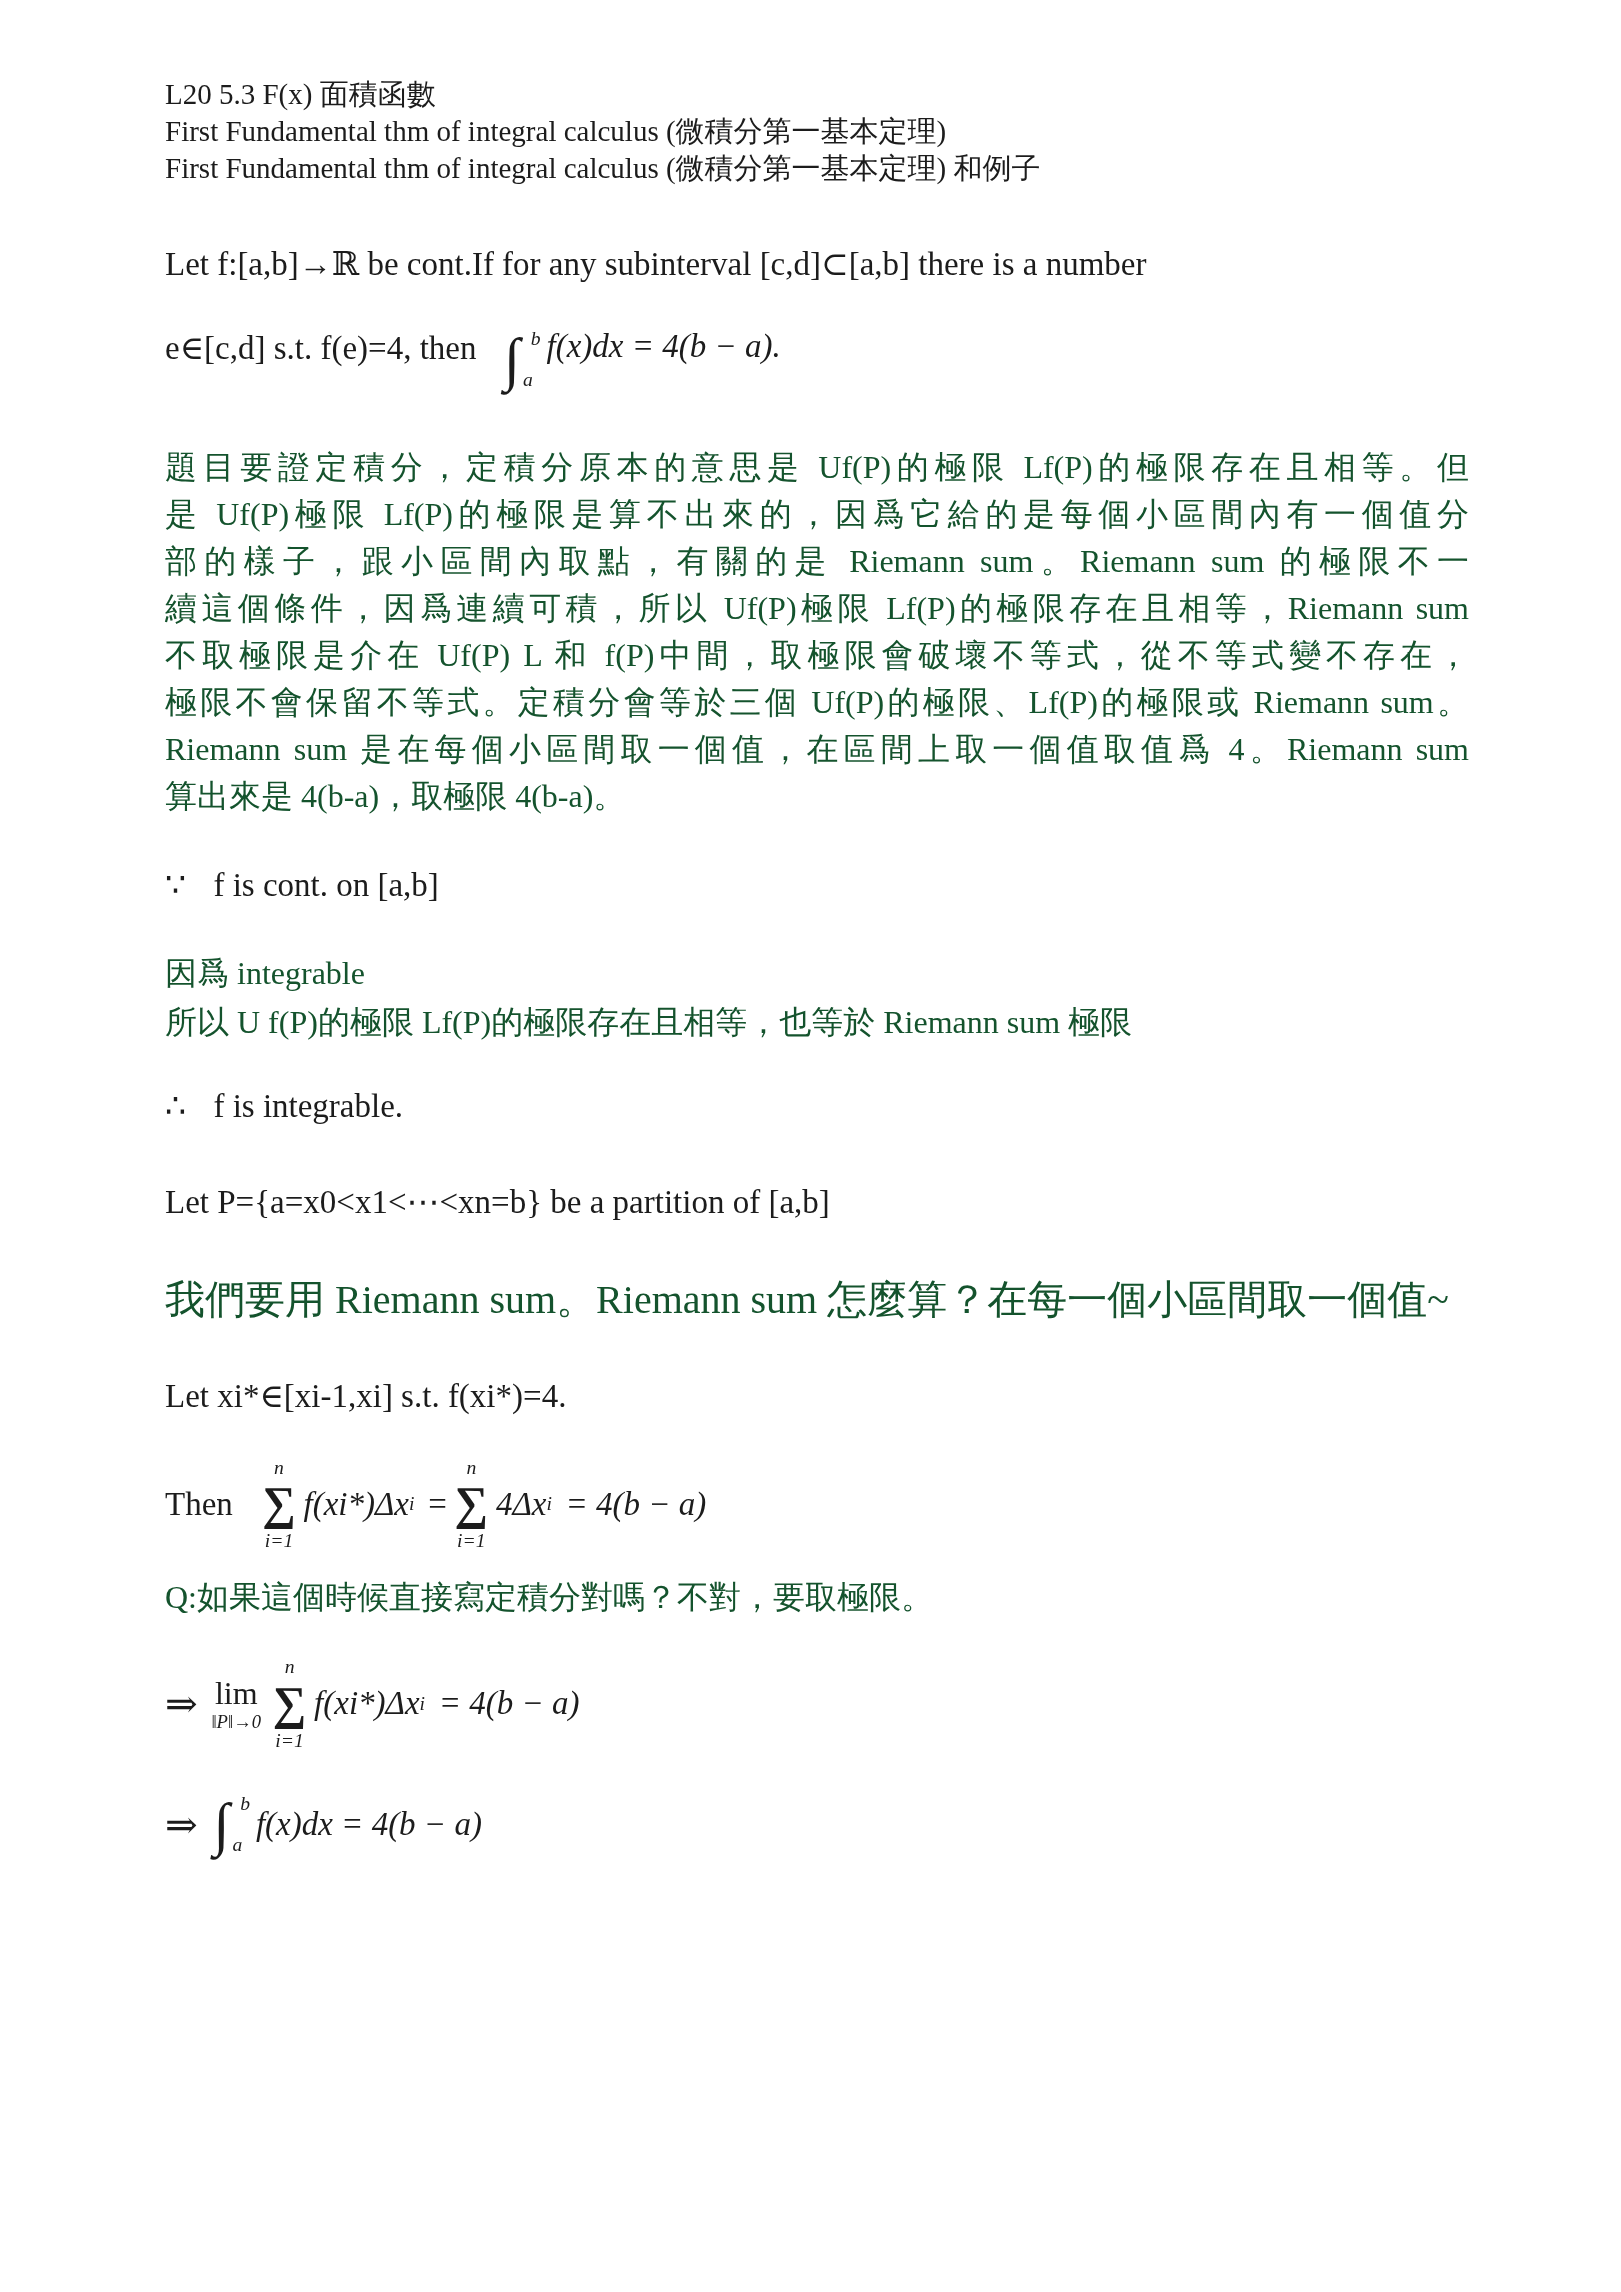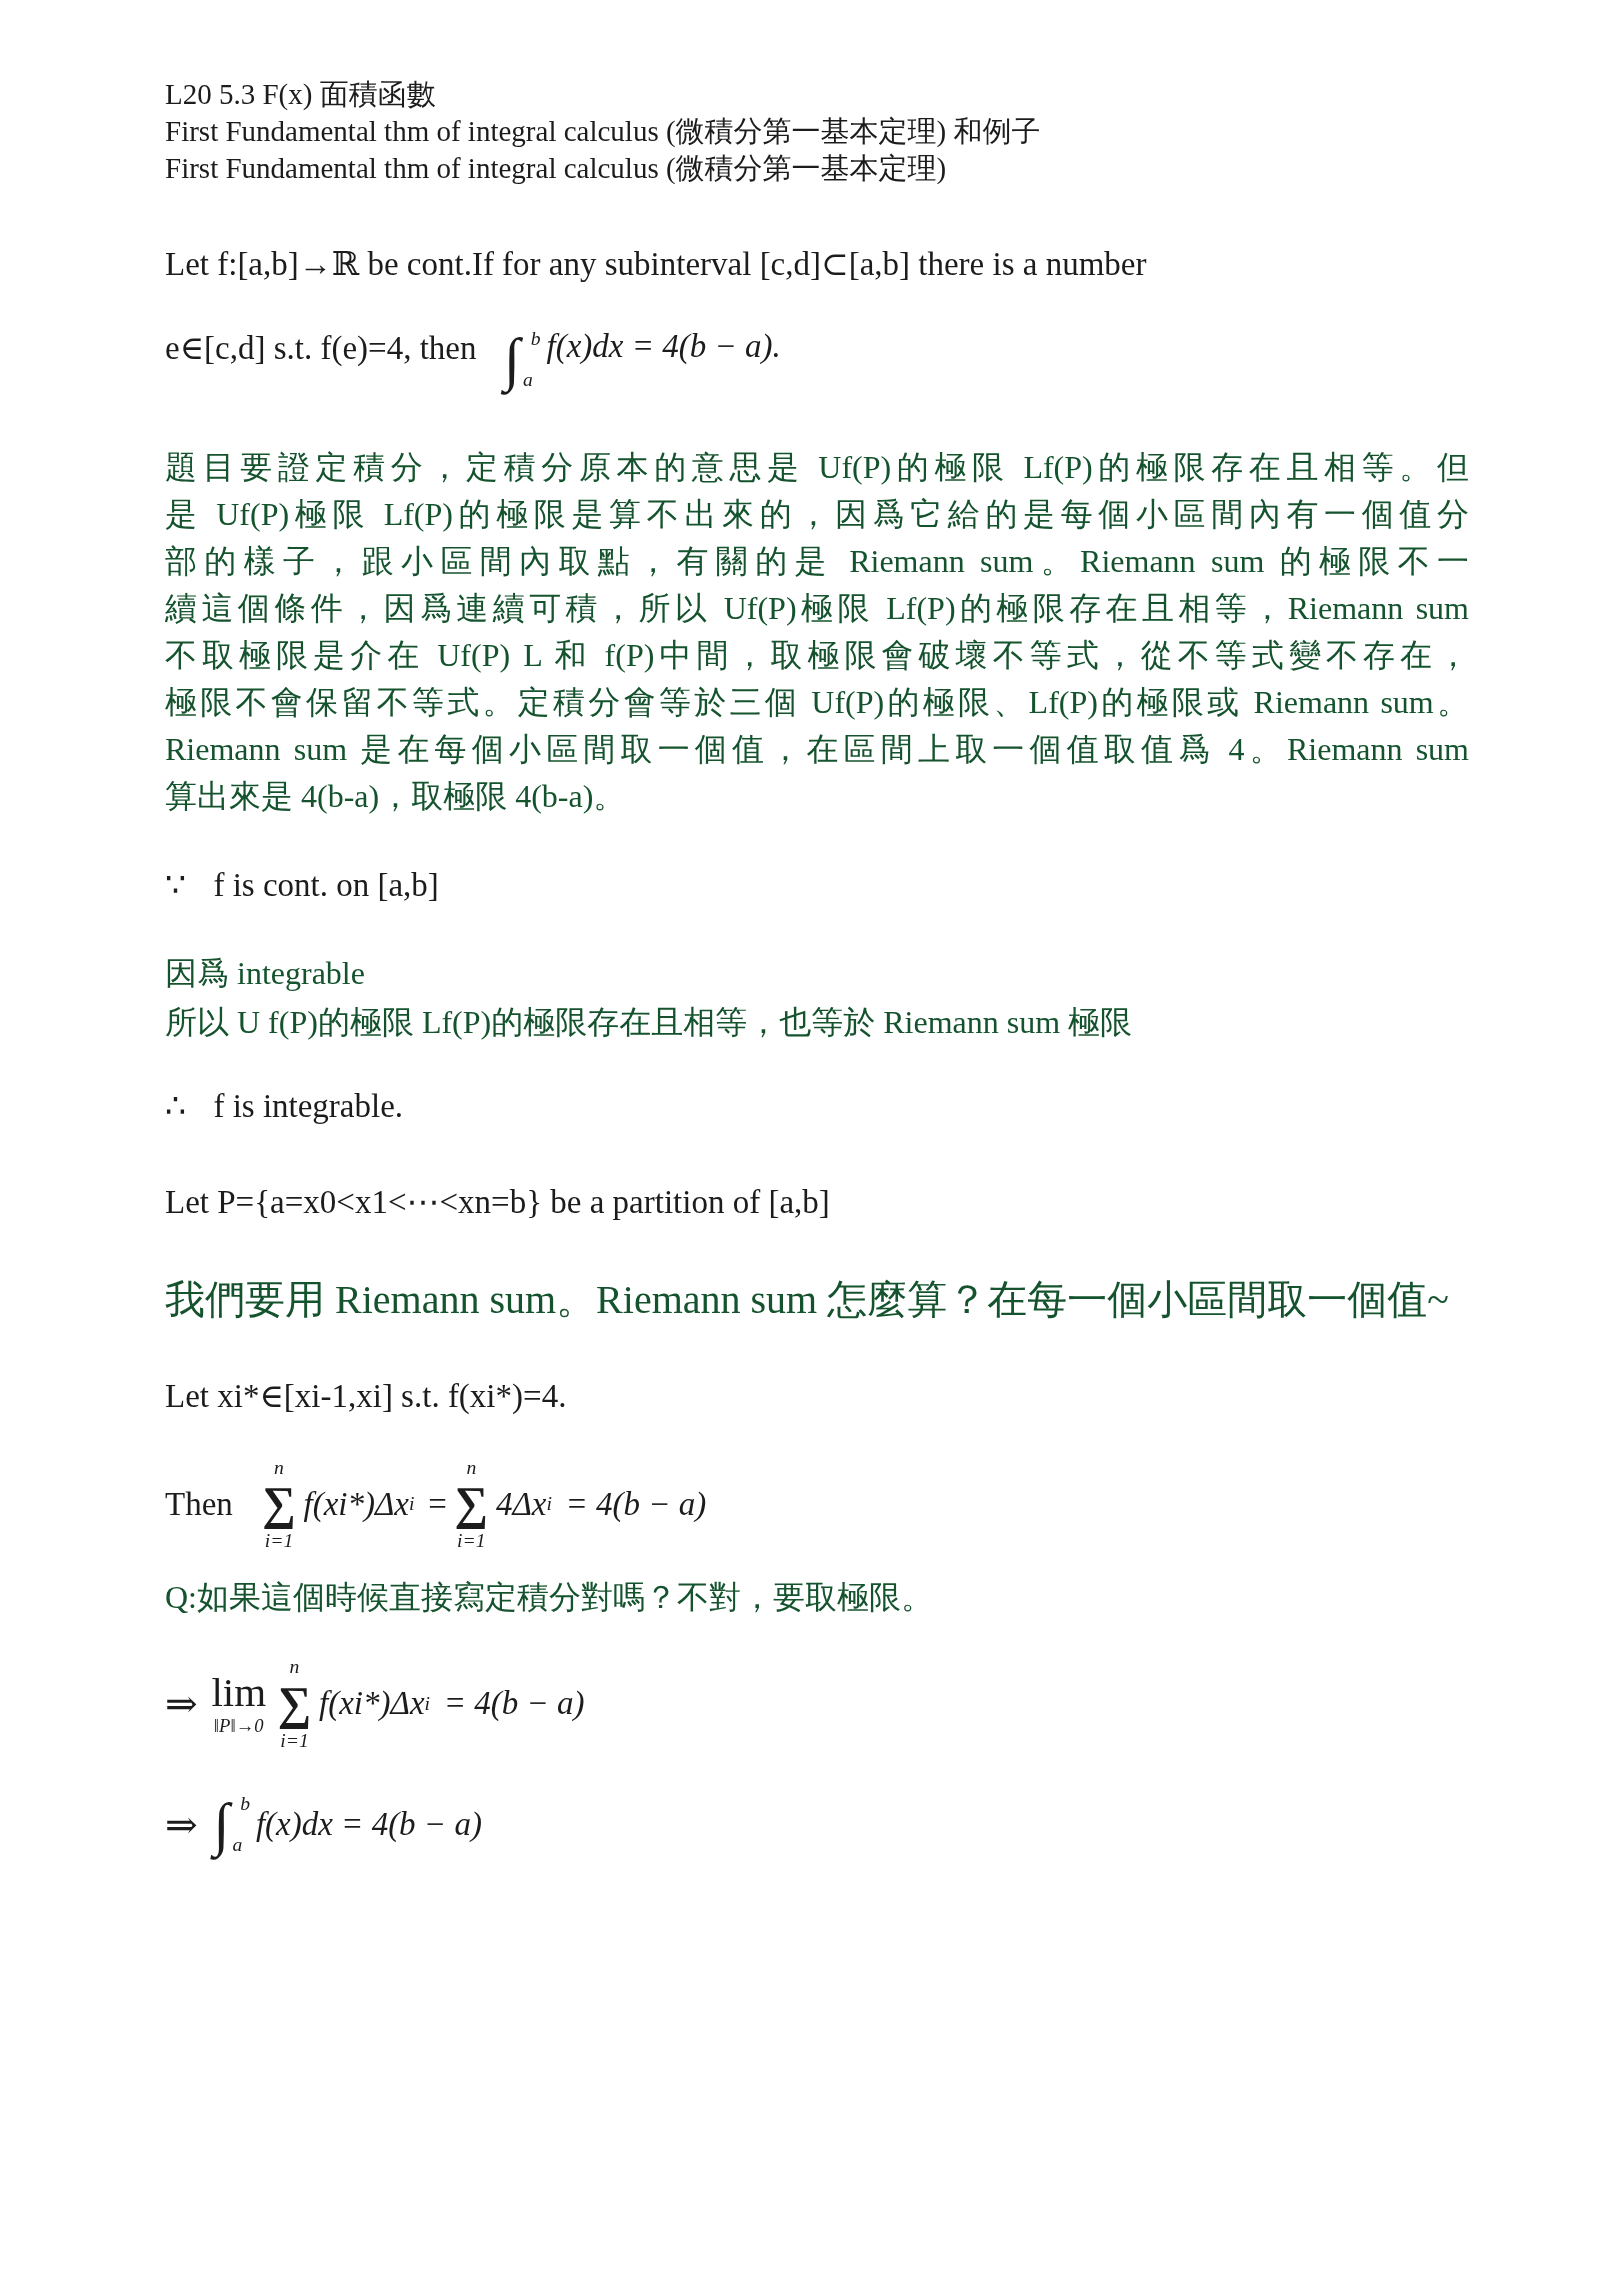--- a/index.html
+++ b/index.html
@@ -45,35 +45,35 @@
   .bigop .sym{font-size:47px;font-weight:600;}
   .bigop .lo{font-size:19.6px;font-style:italic;margin-top:3.9px;}
 
   .intwrap{display:inline-flex;align-items:center;margin:0 5.9px;}
   .int-sym{font-size:59px;line-height:1;font-weight:500;}
   .int-limits{display:inline-flex;flex-direction:column;justify-content:space-between;height:63px;font-size:19.6px;font-style:italic;margin-left:2.9px;}
   .int-limits .up{margin-left:7.8px;}
   .int-limits .lo{margin-left:0;}
 
   .limblock{display:inline-flex;flex-direction:column;align-items:center;line-height:1;margin:0 3.9px;}
-  .limblock .limtxt{font-size:41px;}
+  .limblock .limtxt{font-size:32px;}
   .limblock .lo{font-size:18.6px;margin-top:3.9px;font-style:italic;}
 
   .isub{font-size:19.6px;font-style:italic;vertical-align:sub;}
   .arrow{font-size:39px;margin-right:9.8px;}
 </style>
 </head>
 <body>
 
 <div class="page">
 
   <div class="hdr">
     <div>L20 5.3 F(x)  面積函數</div>
+    <div>First Fundamental thm of integral calculus (微積分第一基本定理)</div>
     <div>First Fundamental thm of integral calculus (微積分第一基本定理)  和例子</div>
-    <div>First Fundamental thm of integral calculus (微積分第一基本定理)</div>
   </div>
 
   <div class="body-line intro-line1">Let f:[a,b]→ℝ  be cont.If for any subinterval [c,d]⊂[a,b] there is a number</div>
 
   <div class="formula-row">
     <span>e∈[c,d] s.t. f(e)=4, then</span>
     <span class="gap-md"></span>
     <span class="intwrap">
       <span class="int-sym">∫</span>
       <span class="int-limits">

